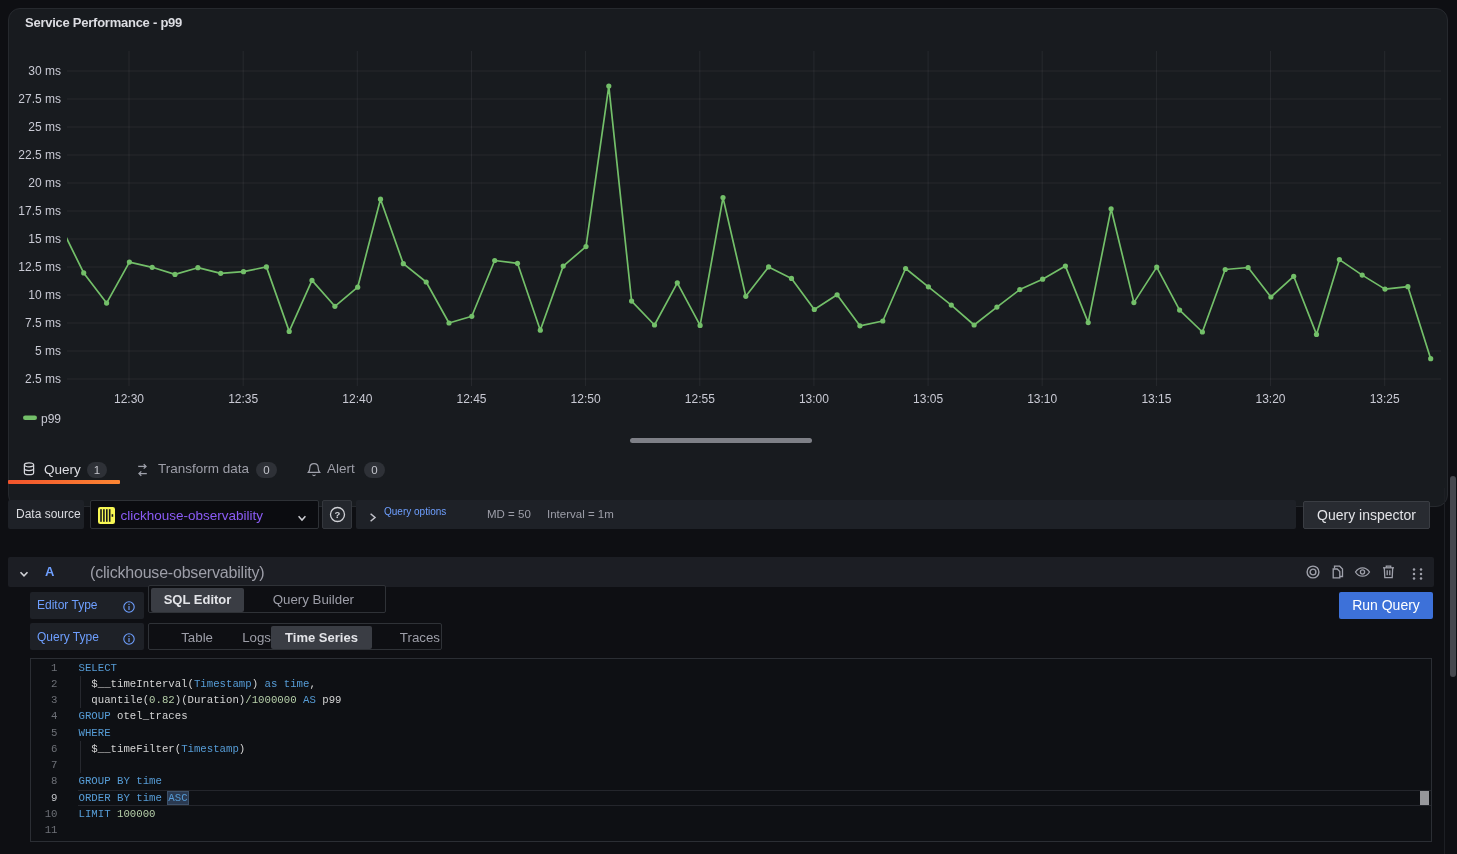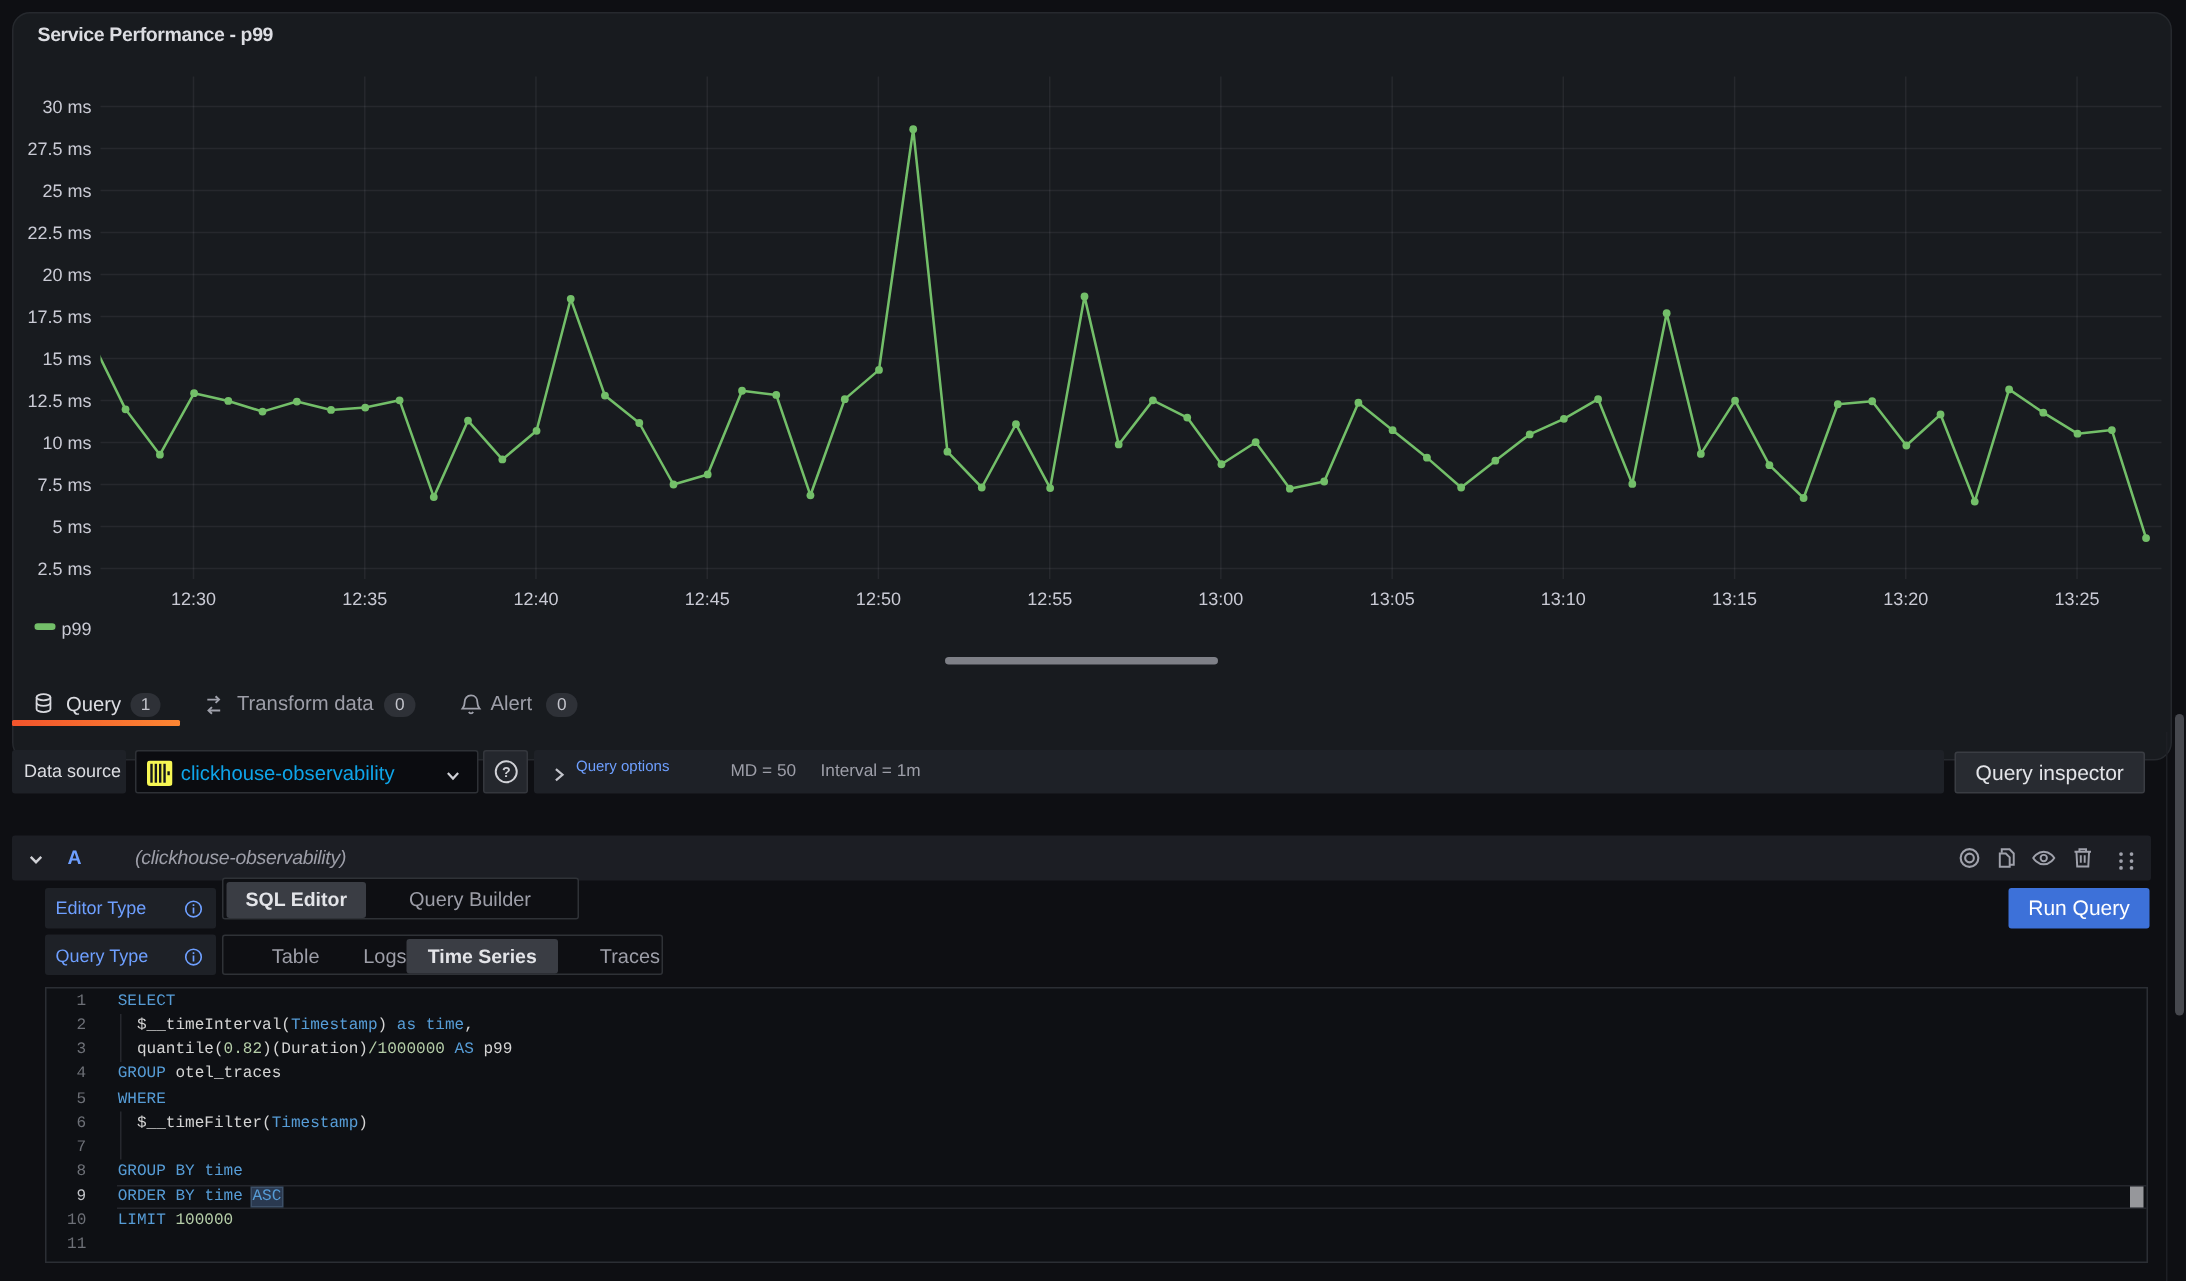--- a/index.html
+++ b/index.html
@@ -215,21 +215,21 @@
   <div class="abs" style="left:6.5px;top:6px"><svg width="17" height="17" viewBox="0 0 17 17">
         <rect width="17" height="17" rx="2.2" fill="#f7f754"></rect>
         <g fill="#15161b">
           <rect x="2.2" y="2.2" width="1.6" height="12.6"></rect>
           <rect x="5.1" y="2.2" width="1.6" height="12.6"></rect>
           <rect x="8.0" y="2.2" width="1.6" height="12.6"></rect>
           <rect x="10.9" y="2.2" width="1.6" height="12.6"></rect>
           <rect x="13.6" y="7.2" width="1.6" height="2.6"></rect>
         </g>
       </svg></div>
-  <div class="abs" style="left:29.5px;top:6.5px;font-size:13.5px;color:#0ea5e9">clickhouse-observability</div>
+  <div class="abs" style="left:29.5px;top:6.5px;font-size:13.5px;color:#8b5cf6">clickhouse-observability</div>
   <div class="abs" style="left:205px;top:9px"><svg width="12" height="12" viewBox="0 0 14 14" fill="none" stroke="#cfd0d5" stroke-width="1.7">
         <path d="M3 5 7 9.4 11 5"></path>
       </svg></div>
 </div>
 <div class="abs helpbtn">
     <div class="abs" style="left:6px;top:5px"><svg width="17" height="17" viewBox="0 0 17 17" fill="none">
         <circle cx="8.5" cy="8.5" r="7" stroke="#d0d1d6" stroke-width="1.3"></circle>
         <text x="8.5" y="12" font-family="Liberation Sans,sans-serif" font-size="9.5" font-weight="700" fill="#d0d1d6" text-anchor="middle">?</text>
       </svg></div>
   </div>
@@ -241,21 +241,21 @@
   <div class="abs" style="left:131px;top:8px;font-size:11.5px;color:#9d9ea8">MD = 50</div>
   <div class="abs" style="left:191px;top:8px;font-size:11.5px;color:#9d9ea8">Interval = 1m</div>
 </div>
 <div class="abs qinsp">Query inspector</div>
 
 <div class="abs qhead">
   <div class="abs" style="left:10px;top:9px"><svg width="12" height="12" viewBox="0 0 12 12" fill="none" stroke="#d0d1d6" stroke-width="1.6">
         <path d="M2.5 4.2 6 7.8 9.5 4.2"></path>
       </svg></div>
   <div class="abs" style="left:37px;top:7px;font-size:13px;font-weight:700;color:#6e9fff">A</div>
-  <div class="abs" style="left:82px;top:7px;font-size:13px;font-style:italic;letter-spacing:-0.2px;color:#9d9ea8">(clickhouse-observability)</div>
+  <div class="abs" style="left:82px;top:7px;font-size:16px;letter-spacing:-0.2px;color:#9d9ea8">(clickhouse-observability)</div>
   <div class="abs" style="left:1297px;top:7px"><svg width="16" height="16" viewBox="0 0 16 16" fill="none" stroke="#9fa1ab">
         <circle cx="8" cy="8" r="5.9" stroke-width="1.4"></circle>
         <circle cx="8" cy="8" r="2.9" stroke-width="1.4"></circle>
       </svg></div>
   <div class="abs" style="left:1322px;top:7px"><svg width="16" height="16" viewBox="0 0 16 16" fill="none" stroke="#9fa1ab" stroke-width="1.3">
         <path d="M4.5 4.5V2.2h5.2l2.8 2.8v7.5H9.8"></path>
         <path d="M3.2 5h4l2.6 2.6v6.2H3.2z"></path>
       </svg></div>
   <div class="abs" style="left:1346px;top:7px"><svg width="17" height="16" viewBox="0 0 17 16" fill="none" stroke="#9fa1ab" stroke-width="1.3">
         <path d="M1.5 8s2.6-4.2 7-4.2S15.5 8 15.5 8s-2.6 4.2-7 4.2S1.5 8 1.5 8z"></path>

